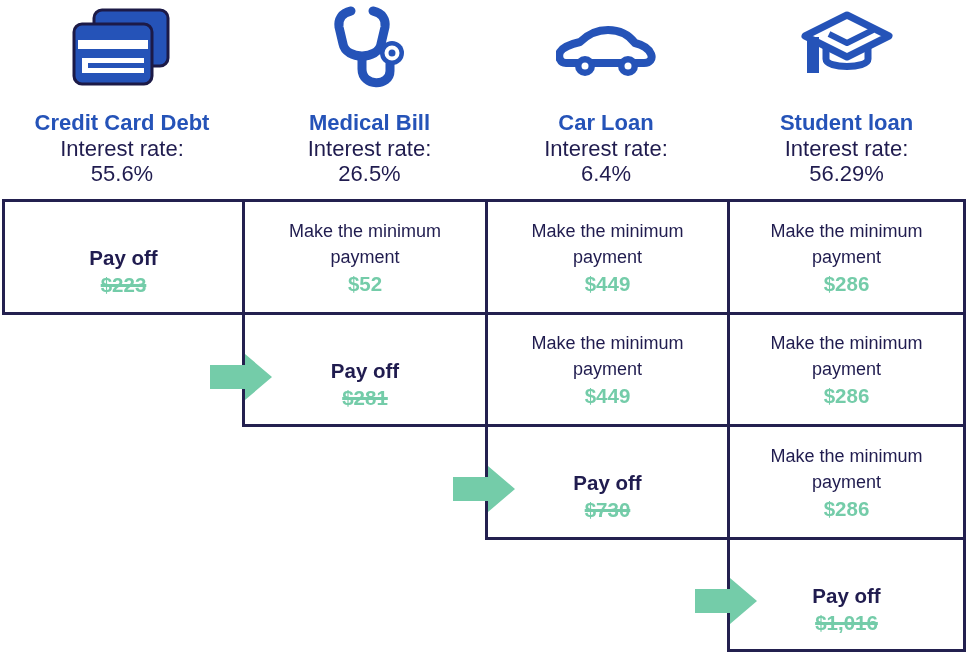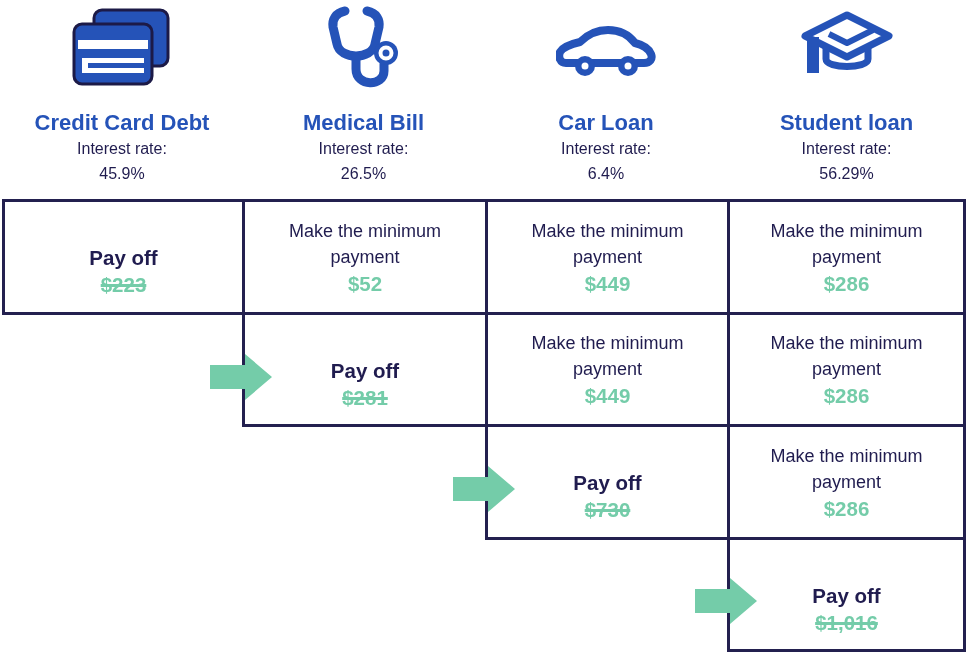--- a/index.html
+++ b/index.html
@@ -26,21 +26,21 @@
   }
   .icon-box{
     height:104px;width:100%;
     display:flex;align-items:center;justify-content:center;
   }
   .col-title{
     font-size:22px;font-weight:bold;color:var(--blue);
     line-height:26px;margin-top:6px;white-space:nowrap;
   }
   .rate-label,.rate-value{
-    font-size:16px;color:var(--navy);line-height:25px;white-space:nowrap;
+    font-size:22px;color:var(--navy);line-height:25px;white-space:nowrap;
   }
   
   .cell{
     position:absolute;box-sizing:border-box;
     border:3px solid var(--border);
     background:var(--bg);
     display:flex;flex-direction:column;
     align-items:center;justify-content:center;
     text-align:center;padding:0 14px;
   }
@@ -64,24 +64,24 @@
           <rect x="24" y="4" width="74" height="56" rx="8"></rect>
           <rect x="4" y="18" width="78" height="60" rx="8"></rect>
         </g>
         <rect x="8" y="34" width="70" height="9" fill="#fff"></rect>
         <rect x="12" y="52" width="62" height="15" fill="#fff"></rect>
         <rect x="18" y="57" width="56" height="5" fill="#2553b8"></rect>
       </svg>
     </div>
     <div class="col-title">Credit Card Debt</div>
     <div class="rate-label">Interest rate:</div>
-    <div class="rate-value">45.9%</div>
+    <div class="rate-value">55.6%</div>
   </div>
 
-  <div class="col-header" style="left:242px;width:243px;">
+  <div class="col-header" style="left:248px;width:243px;">
     <div class="icon-box">
       <svg width="88" height="98" viewBox="0 0 88 98" fill="none" stroke="#2553b8" stroke-width="9" stroke-linecap="round">
         <path d="M25,8 C15,10 12,17 13,24 L17,41 C20,57 52,57 55,41 L59,24 C60,17 57,10 47,8"></path>
         <path d="M36,55 L36,66 C36,84 64,84 64,68 L64,61"></path>
         <circle cx="66" cy="50" r="12" fill="#2553b8" stroke="none"></circle>
         <circle cx="66" cy="50" r="5.5" fill="none" stroke="#fff" stroke-width="4"></circle>
       </svg>
     </div>
     <div class="col-title">Medical Bill</div>
     <div class="rate-label">Interest rate:</div>

